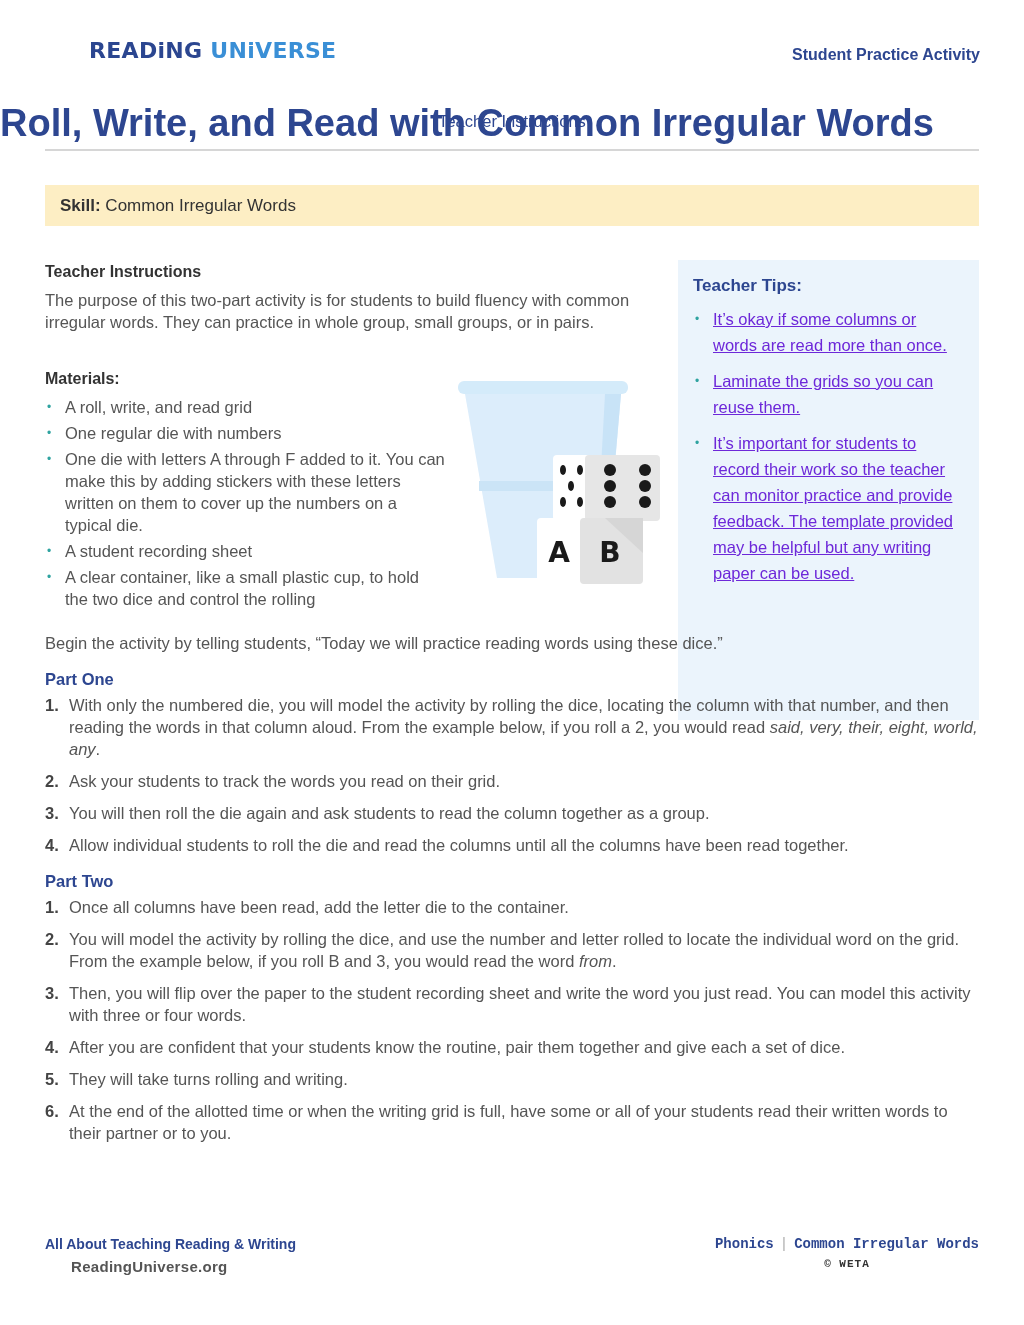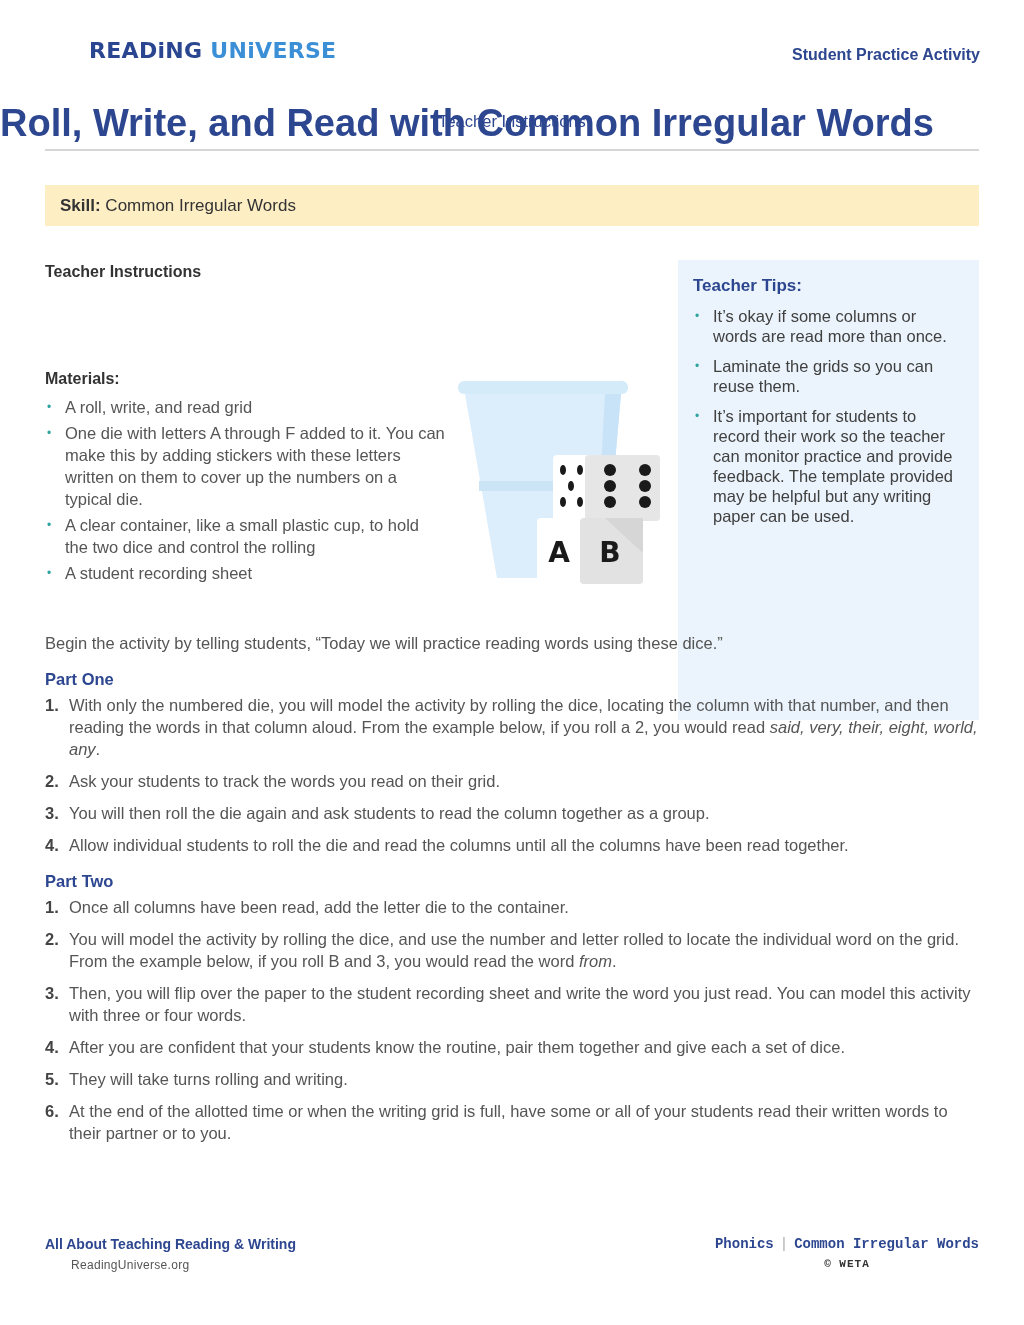--- a/index.html
+++ b/index.html
@@ -24,32 +24,32 @@
   .body-txt { font-size: 16.5px; line-height: 22px; color: #555; }
   .sec-teacher { left: 45px; top: 261px; width: 610px; }
   .sec-teacher p { margin: 6px 0 0 0; }
   .sec-materials { left: 45px; top: 368px; width: 400px; }
   ul.mat { list-style: none; margin: 6px 0 0 0; padding: 0; }
   ul.mat li { position: relative; padding-left: 20px; margin-bottom: 4px; }
   ul.mat li::before { content: "•"; position: absolute; left: 2px; top: 0; color: #2fa3a0; font-size: 12px; }
   .tips { left: 678px; top: 260px; width: 301px; height: 460px; background: #ebf4fc; }
   .tips h4 { position: absolute; left: 15px; top: 16px; margin: 0; font-size: 17px; font-weight: bold; color: #2d4690; }
   .tips ul { position: absolute; left: 15px; top: 46px; width: 270px; list-style: none; margin: 0; padding: 0; }
-  .tips li { position: relative; padding-left: 20px; margin-bottom: 10px; font-size: 16.5px; line-height: 20px; color: #404040; }
+  .tips li { position: relative; padding-left: 20px; margin-bottom: 10px; font-size: 16.5px; line-height: 26px; color: #6d28d9; text-decoration: underline; }
   .tips li::before { content: "•"; position: absolute; left: 2px; top: 0; color: #2fa3a0; font-size: 12px; }
   .illus { left: 455px; top: 378px; width: 210px; height: 210px; }
   .sec-directions { left: 45px; top: 626px; width: 934px; }
   .sec-directions p { margin: 6px 0 0 0; }
   .part-title { font-size: 16.5px; font-weight: bold; color: #2d4690; margin: 14px 0 4px 0; }
   ol.steps { list-style: none; margin: 0; padding: 0; }
   ol.steps li { position: relative; padding-left: 24px; margin-bottom: 10px; font-size: 16.5px; line-height: 22px; color: #555; }
   ol.steps li .num { position: absolute; left: 0; top: 0; font-weight: bold; color: #444; }
   .footer-left { left: 45px; top: 1236px; }
   .footer-left .a { font-weight: bold; font-size: 14px; color: #2d4690; }
-  .footer-left .b { font-size: 12px; color: #555; margin-top: 6px; font-weight: normal; letter-spacing: 0.3px; padding-left: 26px; }
+  .footer-left .b { font-size: 15px; color: #555; margin-top: 6px; font-weight: bold; letter-spacing: 0.3px; padding-left: 26px; }
   .footer-right { right: 45px; top: 1236px; text-align: center; font-family: Liberation Mono, monospace; }
   .footer-right .a { font-weight: bold; font-size: 14px; color: #2d4690; }
   .footer-right .sep { color: #aaa; font-weight: normal; margin: 0 6px; }
   .footer-right .b { font-size: 11px; color: #333; margin-top: 6px; font-weight: bold; letter-spacing: 1px; }
   i { font-style: italic; }
 </style>
 </head>
 <body>
 
 <div class="abs logo">
@@ -64,29 +64,31 @@
 
 <div class="abs skill-bar">
   <div class="txt">
     <b>Skill:</b>
     <span>Common Irregular Words</span>
   </div>
 </div>
 
 <div class="abs sec-teacher body-txt">
   <h3>Teacher Instructions</h3>
+  <p>The purpose of this two-part activity is for students to build fluency with common irregular words. They can practice in whole group, small groups, or in pairs.</p>
 </div>
 
 <div class="abs sec-materials body-txt">
   <h3>Materials:</h3>
   <ul class="mat">
     <li>A roll, write, and read grid</li>
+    <li>One regular die with numbers</li>
     <li>One die with letters A through F added to it. You can make this by adding stickers with these letters written on them to cover up the numbers on a typical die.</li>
+    <li>A student recording sheet</li>
     <li>A clear container, like a small plastic cup, to hold the two dice and control the rolling</li>
-    <li>A student recording sheet</li>
   </ul>
 </div>
 
 <div class="abs illus">
   <svg width="210" height="210" viewBox="0 0 210 210">
     <g>
       <rect x="3" y="3" width="170" height="13" rx="6" fill="#d4ebfa"></rect>
       <path d="M10 16 L166 16 L150 200 L42 200 Z" fill="#dcedfb"></path>
       <path d="M150 16 L166 16 L150 200 L140 200 Z" fill="#c8e3f7"></path>
       <rect x="24" y="103" width="132" height="10" fill="#cbe4f6"></rect>

